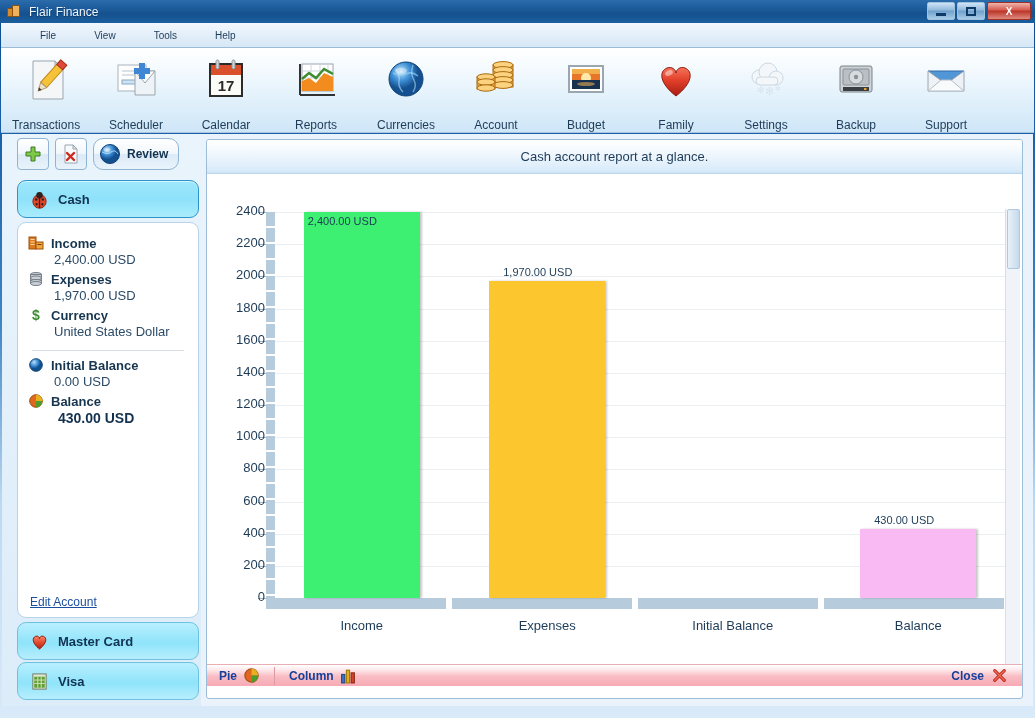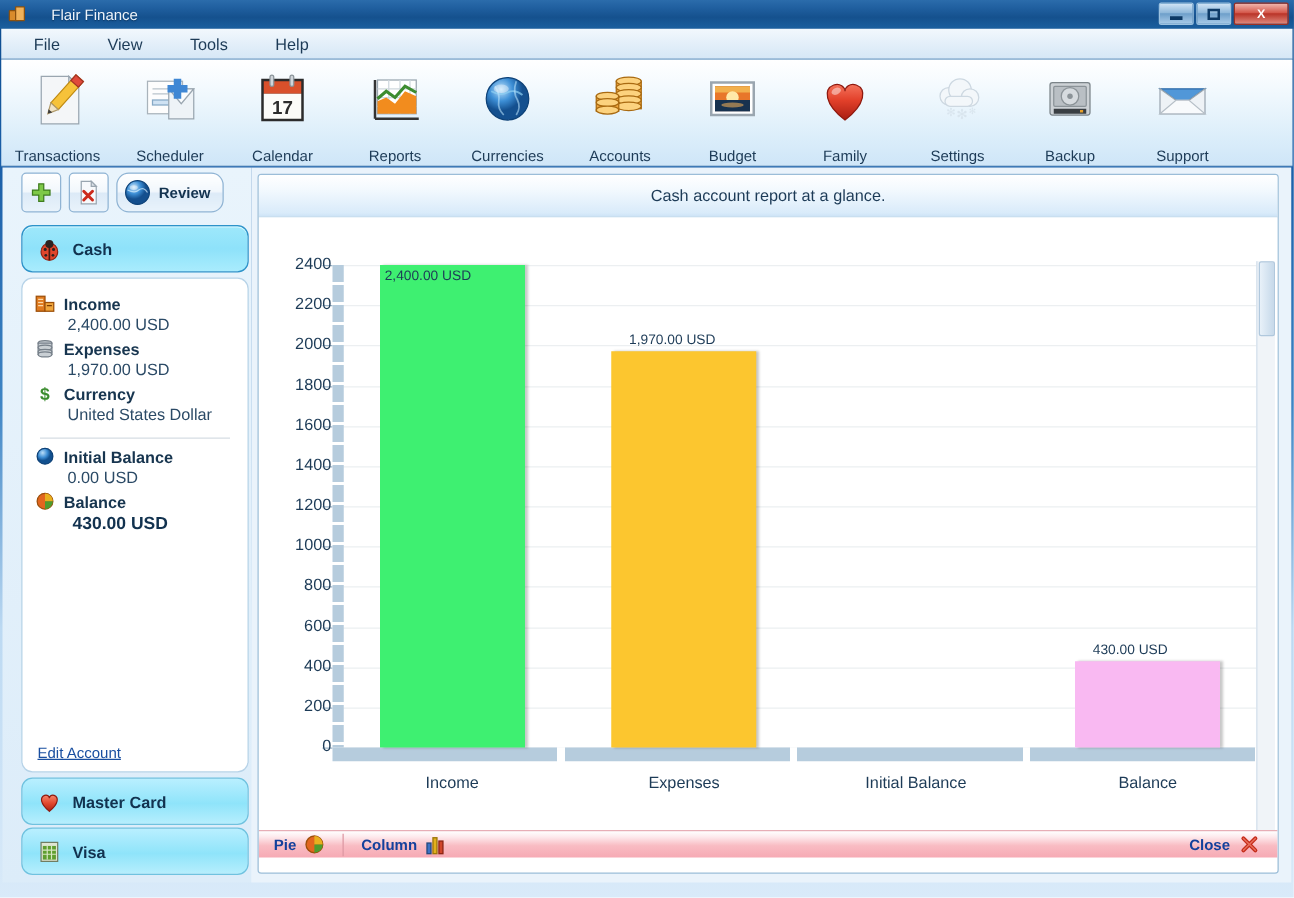--- a/index.html
+++ b/index.html
@@ -15,35 +15,35 @@
 
   
   .titlebar{
     position:absolute;left:0;top:0;width:1035px;height:23px;
     background:linear-gradient(180deg,#2b6cab 0%,#1f5e9e 30%,#15518e 60%,#1b5f9f 100%);
     display:flex;align-items:center;
   }
   .title-ico{margin-left:7px;width:15px;height:15px;position:relative;}
   .title-ico .b1{position:absolute;left:0;top:4px;width:8px;height:9px;background:#d98b2b;border:1px solid #8a5110;border-radius:1px;}
   .title-ico .b2{position:absolute;left:5px;top:1px;width:8px;height:12px;background:#f0b25a;border:1px solid #8a5110;border-radius:1px;}
-  .title-text{margin-left:19px;font-size:12px;color:#eef5fc;text-shadow:0 1px 1px #0a3763;}
+  .title-text{margin-left:7px;font-size:12px;color:#eef5fc;text-shadow:0 1px 1px #0a3763;}
   .wbtns{position:absolute;right:4px;top:2px;display:flex;gap:2px;}
   .wbtn{width:28px;height:18px;border:1px solid #9cc2e0;border-radius:2px;
     background:linear-gradient(180deg,#cfe3f5 0%,#8fb8da 45%,#6e9fca 50%,#a9cbe8 100%);
     display:flex;align-items:center;justify-content:center;font-size:10px;color:#0d3a66;}
   .wbtn.close{width:44px;background:linear-gradient(180deg,#f0b5ad 0%,#d4584b 45%,#b93428 50%,#e08a7e 100%);border-color:#9c3024;color:#fff;font-weight:bold;}
   .wbtn .min{width:10px;height:3px;background:#0d3a66;margin-top:6px;}
   .wbtn .max{width:10px;height:9px;border:2px solid #0d3a66;}
 
   
   .menubar{
     position:absolute;left:1px;top:23px;width:1033px;height:25px;
     background:linear-gradient(180deg,#f2f8fd 0%,#e2eef9 55%,#d6e7f6 100%);
     border-bottom:1px solid #9cbcd8;
-    display:flex;align-items:center;padding-left:22px;gap:30px;font-size:13px;color:#1d3b57;
+    display:flex;align-items:center;padding-left:35px;gap:30px;font-size:10px;color:#1d3b57;
   }
   .menubar span{cursor:default;padding:2px 4px;}
 
   
   .toolbar{
     position:absolute;left:1px;top:48px;width:1033px;height:85px;
     background:linear-gradient(180deg,#ffffff 0%,#f4fafe 25%,#dceefa 72%,#cfe6f8 100%);
     border-bottom:1px solid #a8c6e0;
     display:flex;align-items:flex-start;padding-top:6px;
   }
@@ -245,21 +245,21 @@
             </g>
             <rect x="4" y="20" width="18" height="12" fill="#f0a63c" stroke="#a96a11"></rect>
             <g fill="#fcd27e" stroke="#a96a11">
               <ellipse cx="13" cy="20" rx="9" ry="3.2"></ellipse>
               <ellipse cx="13" cy="25" rx="9" ry="3.2"></ellipse>
               <ellipse cx="13" cy="31" rx="9" ry="3.2"></ellipse>
             </g>
           </g>
         </svg>
       </div>
-      <div class="lb">Accounts</div>
+      <div class="lb">Account</div>
     </div>
 
     <div class="tbtn">
       <div class="ic">
         <svg width="46" height="46" viewBox="0 0 46 46">
           <rect x="6" y="9" width="34" height="26" fill="#fff" stroke="#9aa6b0" stroke-width="2"></rect>
           <rect x="9" y="12" width="28" height="20" fill="#2a1e26"></rect>
           <rect x="9" y="12" width="28" height="11" fill="#e8762a"></rect>
           <rect x="9" y="12" width="28" height="5" fill="#f2b04d"></rect>
           <circle cx="23" cy="21" r="5" fill="#ffe9a8"></circle>

